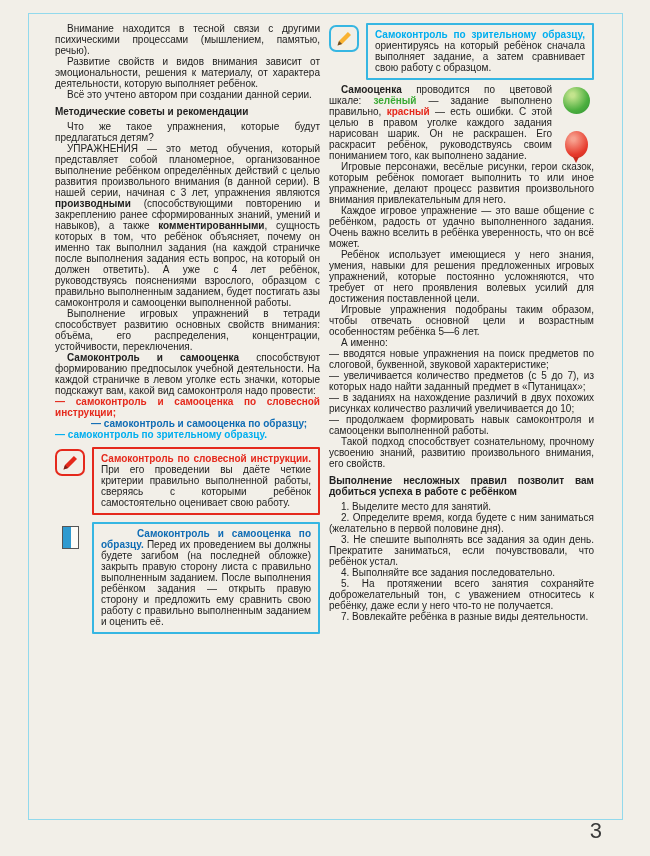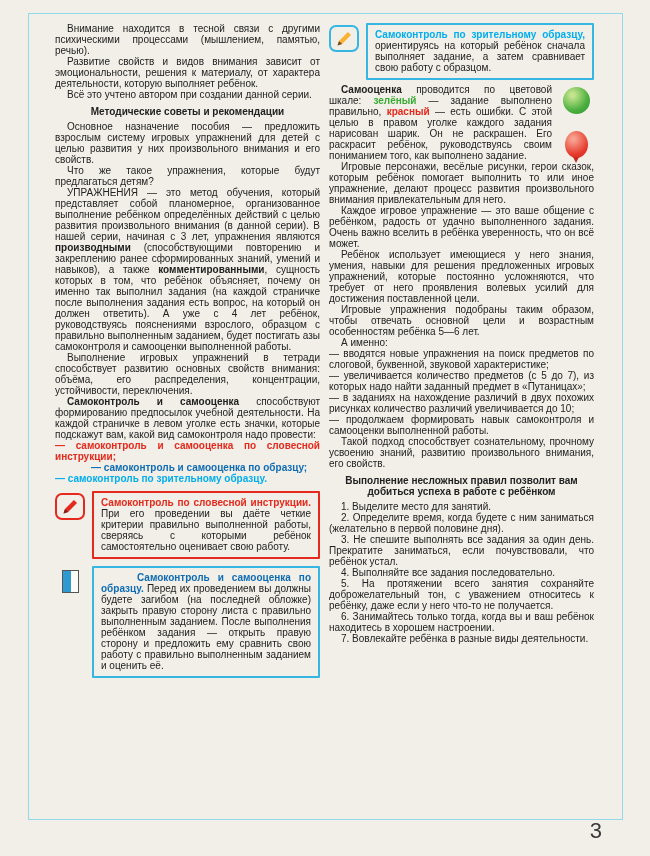--- a/index.html
+++ b/index.html
@@ -19,21 +19,21 @@
   .content { display:flex; gap:9px; padding:9px 24px 0 26px; }
   .col { width:265px; font-size:10px; line-height:11px; text-align:justify; hyphens:auto; }
   p { margin:0; }
   p.ind { text-indent:12px; }
   .b { font-weight:bold; }
   .red  { color:#e5291c; }
   .blue { color:#0f6cb4;margin-left:36px; }
   .cyan { color:#00aeef; }
   .green{ color:#3aaa35; }
   h3.center {
-    text-align:center; font-size:10px; line-height:11px;
+    font-size:10px; line-height:11px;
     margin:6px 0 4px; font-weight:bold;
   }
   .callout { display:flex; gap:7px; margin:7px 0 4px; align-items:flex-start; }
   .icon-box {
     flex:0 0 30px; height:27px; border-radius:7px;
     display:flex; align-items:center; justify-content:center;
     background:transparent; margin-top:2px;
   }
   .icon-red  { border:2px solid #e5291c; }
   .icon-cyan { border:2px solid #36b6e2; }
@@ -73,21 +73,20 @@
 
 <div class="page">
   <div class="frame">
     <div class="content">
 
       <div class="col">
         <p class="ind">Внимание находится в тесной связи с другими психическими процессами (мышлением, памятью, речью).</p>
         <p class="ind">Развитие свойств и видов внимания зависит от эмоциональности, решения к материалу, от характера деятельности, которую выполняет ребёнок.</p>
         <p class="ind">Всё это учтено автором при создании данной серии.</p>
         <h3 class="center">Методические советы и рекомендации</h3>
-        <p class="ind">Основное назначение пособия — предложить взрослым систему игровых упражнений для детей с целью развития у них произвольного внимания и его свойств.</p>
         <p class="ind">Что же такое упражнения, которые будут предлагаться детям?</p>
         <p class="ind"><span>УПРАЖНЕНИЯ — это метод обучения, который представляет собой планомерное, организованное выполнение ребёнком определённых действий с целью развития произвольного внимания (в данной серии). В нашей серии, начиная с 3 лет, упражнения являются </span><span class="b">производными</span><span> (способствующими повторению и закреплению ранее сформированных знаний, умений и навыков), а также </span><span class="b">комментированными</span><span>, сущность которых в том, что ребёнок объясняет, почему он именно так выполнил задания (на каждой страничке после выполнения задания есть вопрос, на который он должен ответить). А уже с 4 лет ребёнок, руководствуясь пояснениями взрослого, образцом с правильно выполненным заданием, будет постигать азы самоконтроля и самооценки выполненной работы.</span></p>
         <p class="ind">Выполнение игровых упражнений в тетради способствует развитию основных свойств внимания: объёма, его распределения, концентрации, устойчивости, переключения.</p>
         <p class="ind"><span class="b">Самоконтроль и самооценка</span><span> способствуют формированию предпосылок учебной деятельности. На каждой страничке в левом уголке есть значки, которые подскажут вам, какой вид самоконтроля надо провести:</span></p>
         <p class="b red">— самоконтроль и самооценка по словесной инструкции;</p>
         <p class="b blue">— самоконтроль и самооценка по образцу;</p>
         <p class="b cyan">— самоконтроль по зрительному образцу.</p>
 
         <div class="callout">
           <div class="icon-box icon-red">
@@ -134,21 +133,20 @@
         <p>— увеличивается количество предметов (с 5 до 7), из которых надо найти заданный предмет в «Путаницах»;</p>
         <p>— в заданиях на нахождение различий в двух похожих рисунках количество различий увеличивается до 10;</p>
         <p>— продолжаем формировать навык самоконтроля и самооценки выполненной работы.</p>
         <p class="ind">Такой подход способствует сознательному, прочному усвоению знаний, развитию произвольного внимания, его свойств.</p>
         <h3 class="center">Выполнение несложных правил позволит вам добиться успеха в работе с ребёнком</h3>
         <p class="ind">1. Выделите место для занятий.</p>
         <p class="ind">2. Определите время, когда будете с ним заниматься (желательно в первой половине дня).</p>
         <p class="ind">3. Не спешите выполнять все задания за один день. Прекратите заниматься, если почувствовали, что ребёнок устал.</p>
         <p class="ind">4. Выполняйте все задания последовательно.</p>
         <p class="ind">5. На протяжении всего занятия сохраняйте доброжелательный тон, с уважением относитесь к ребёнку, даже если у него что-то не получается.</p>
-        <p class="ind">6. Занимайтесь только тогда, когда вы и ваш ребёнок находитесь в хорошем настроении.</p>
         <p class="ind">7. Вовлекайте ребёнка в разные виды деятельности.</p>
       </div>
 
     </div>
   </div>
 
   <div class="pagenum">3</div>
 </div>
 
 </body></html>

